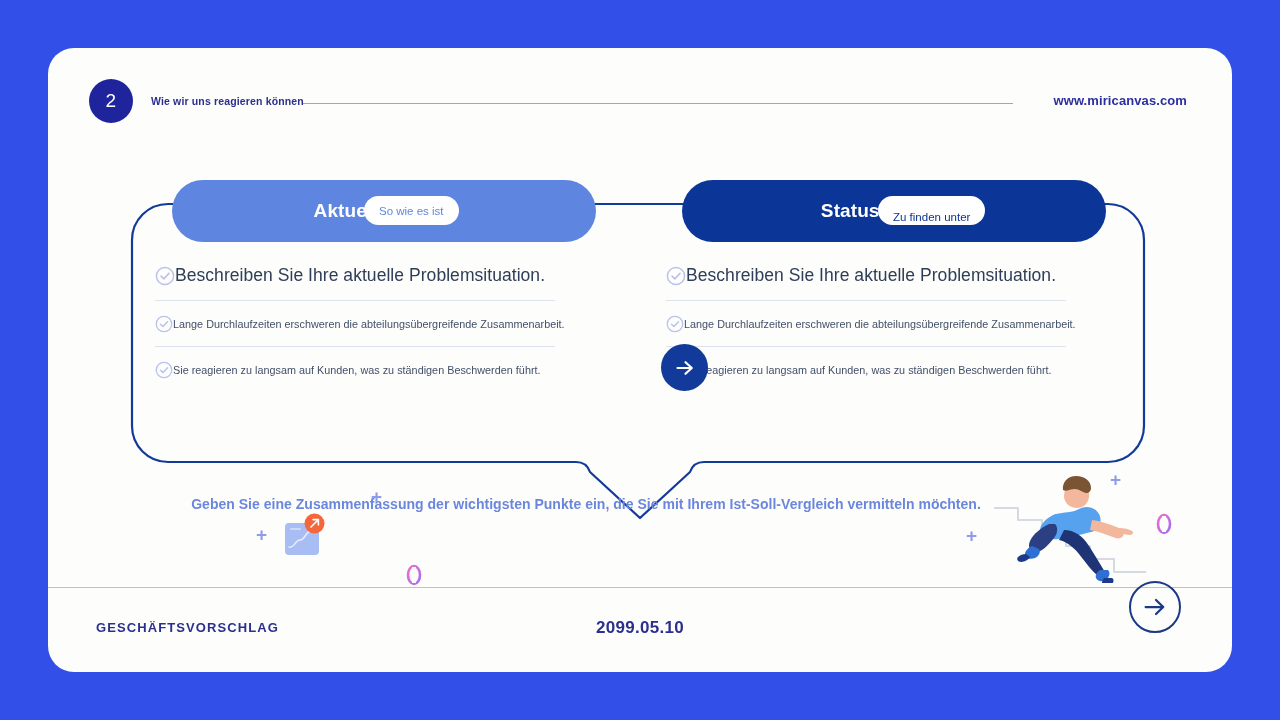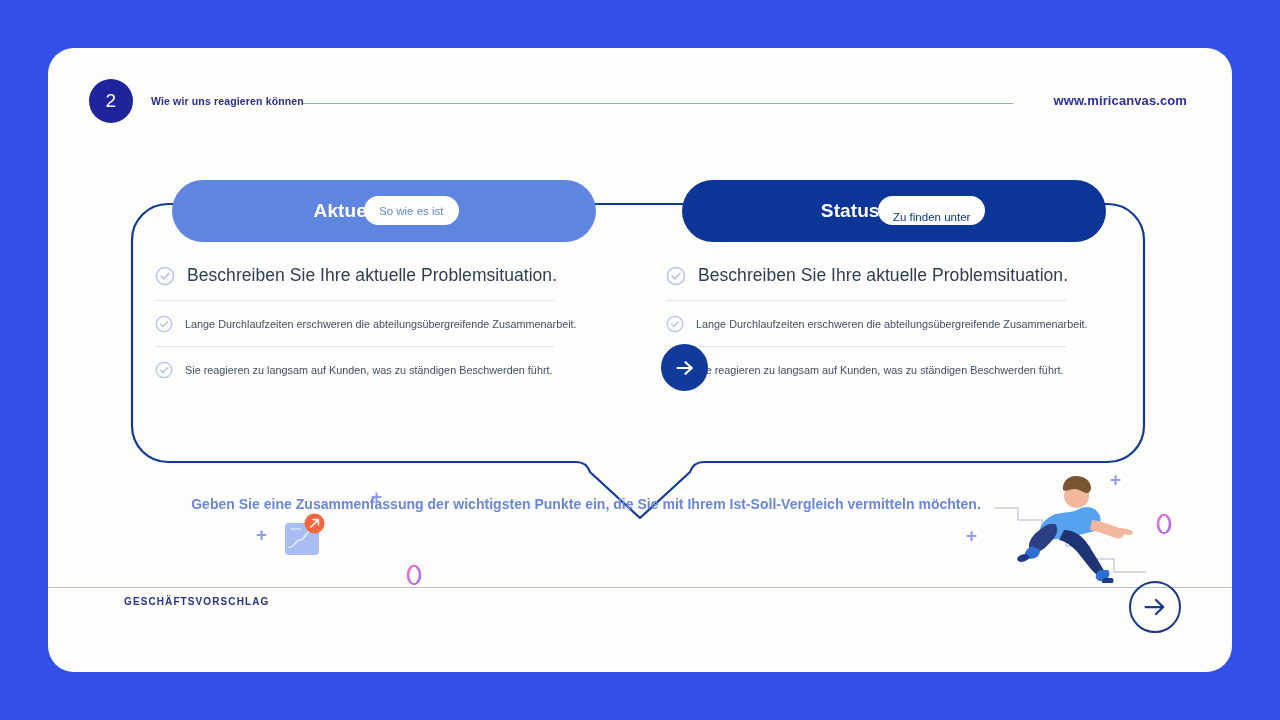--- a/index.html
+++ b/index.html
@@ -149,21 +149,20 @@
     position: absolute;
     top: 205px;
     width: 400px;
   }
   .col-left { left: 107px; }
   .col-right { left: 618px; }
 
   .row {
     display: flex;
     align-items: center;
-    gap: 12px;
     box-sizing: border-box;
   }
   .row.title-row {
     height: 47px;
     padding-bottom: 2px;
   }
   .row.item-row {
     height: 45px;
     align-items: center;
   }
@@ -241,26 +240,25 @@
     position: absolute;
     left: 0;
     top: 539px;
     width: 1184px;
     height: 1.1px;
     background: #b9c2d4;
   }
   .footer-left {
     position: absolute;
     left: 48px;
-    top: 548px;
-    font-size: 10px;
+    top: 572px;
+    font-size: 13px;
     font-weight: bold;
     color: #2b2f8e;
     letter-spacing: 1.1px;
-    margin-left: 28px;
   }
   .footer-center {
     position: absolute;
     left: 0;
     top: 570px;
     width: 1184px;
     text-align: center;
     font-size: 17px;
     font-weight: bold;
     color: #2b2f8e;
@@ -435,20 +433,21 @@
             <stop offset="100%" stop-color="#a36ef0"></stop>
           </linearGradient>
         </defs>
         <ellipse cx="8" cy="11" rx="6" ry="9" fill="none" stroke="url(#g2)" stroke-width="2.6"></ellipse>
         <rect x="6" y="3" width="4" height="16" fill="#fdfdfb"></rect>
       </svg>
     </div>
 
     <div class="footer-rule"></div>
     <div class="footer-left">GESCHÄFTSVORSCHLAG</div>
+    <div class="footer-center">2099.05.10</div>
     <div class="footer-arrow">
       <svg width="30" height="30" viewBox="0 0 24 24">
         <path d="M4.5 12 H18.5 M12.8 6.4 L18.6 12 L12.8 17.6" stroke="#1a3a86" stroke-width="1.8" fill="none" stroke-linecap="round" stroke-linejoin="round"></path>
       </svg>
     </div>
 
   </div>
 </div>
 
 </body></html>

